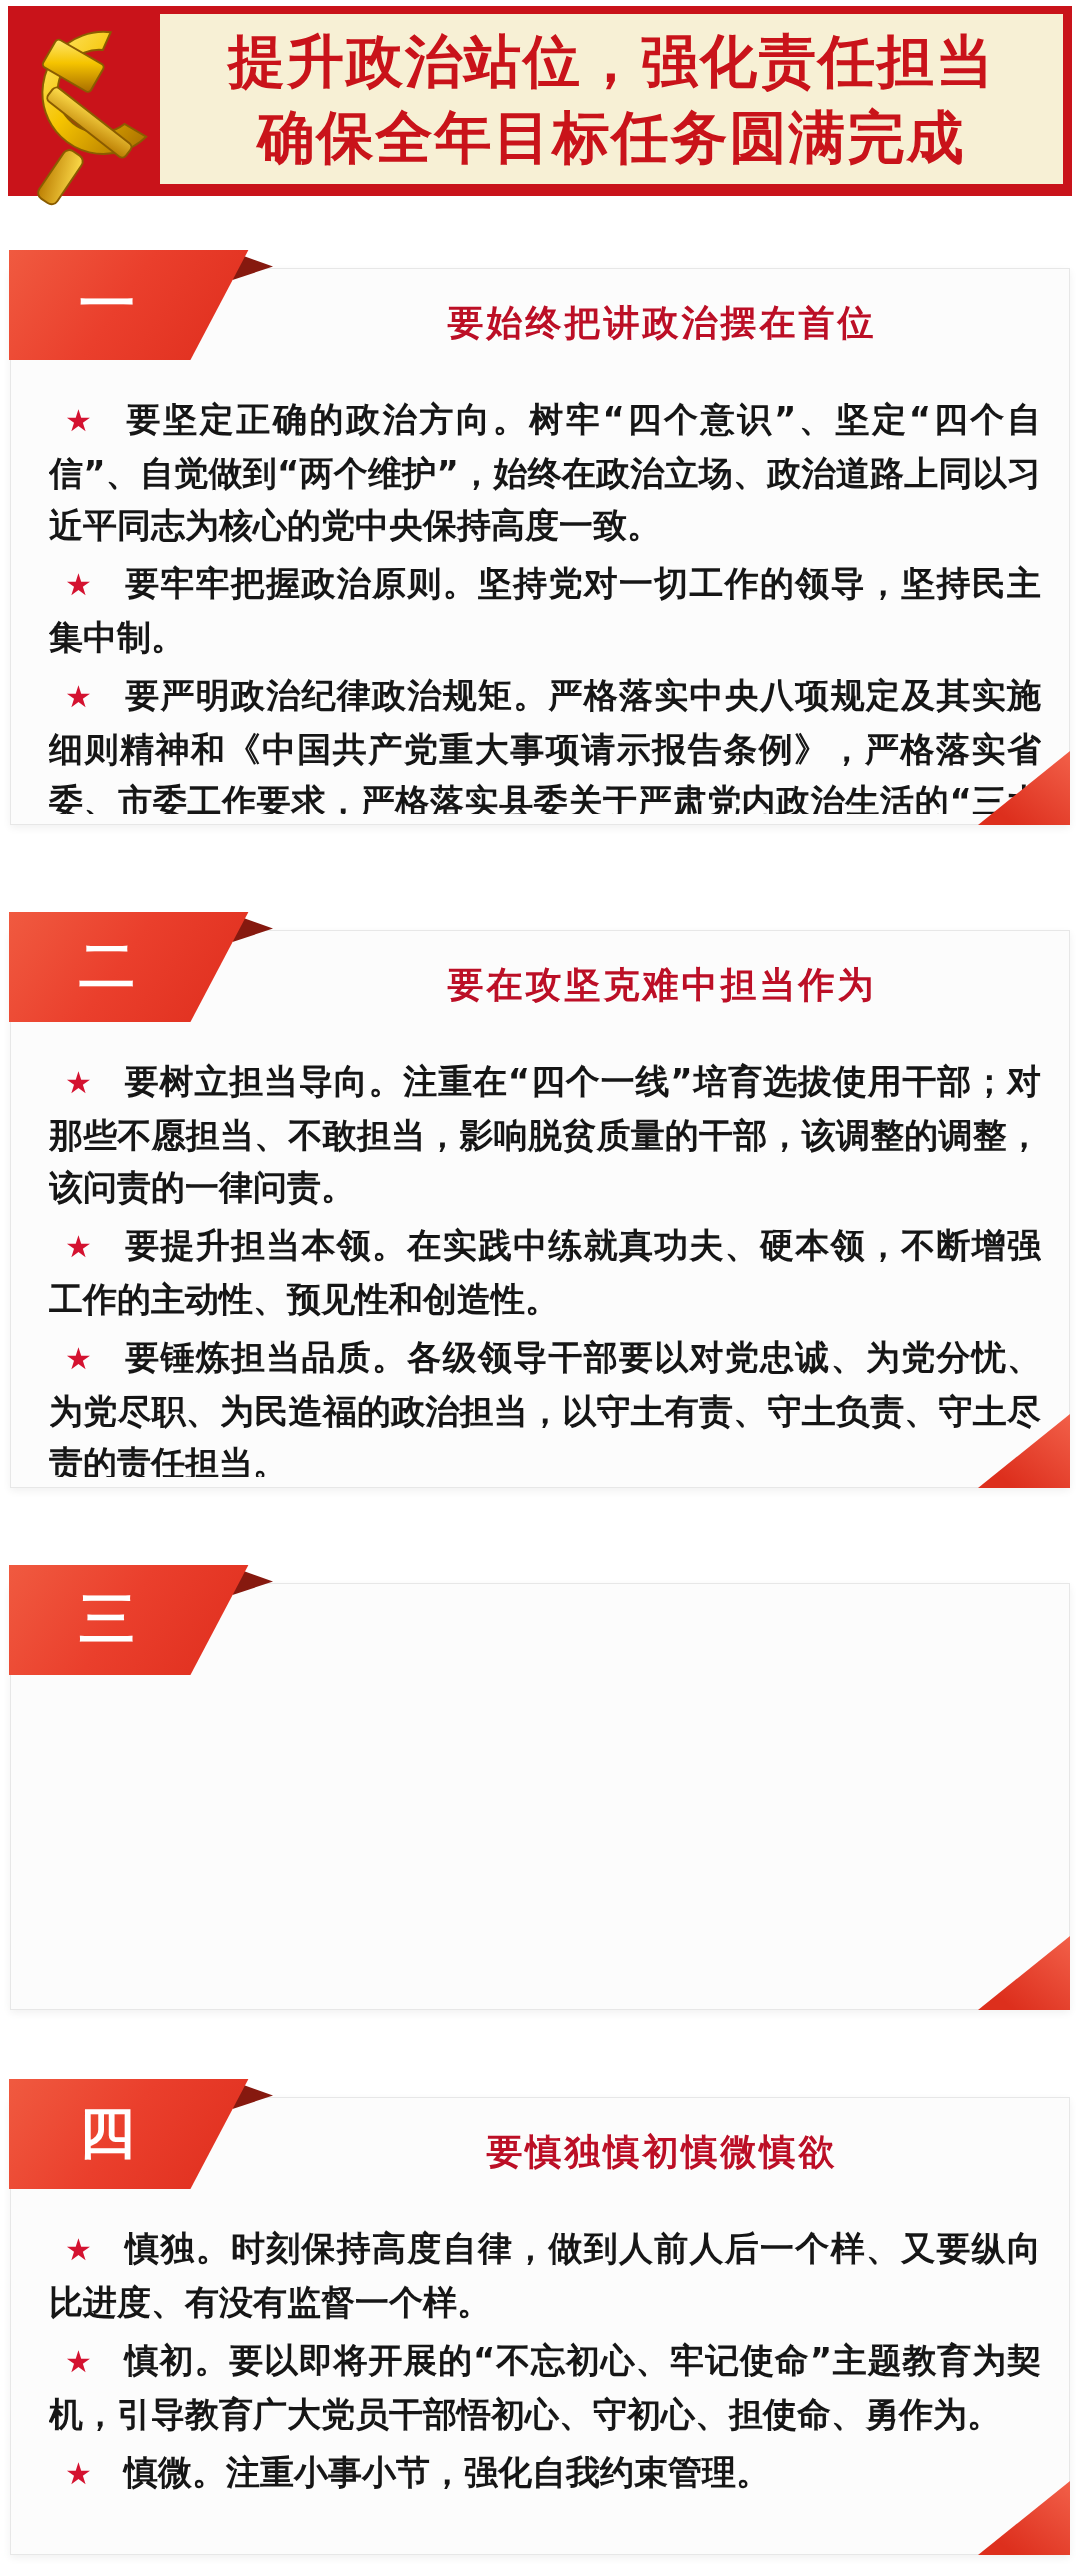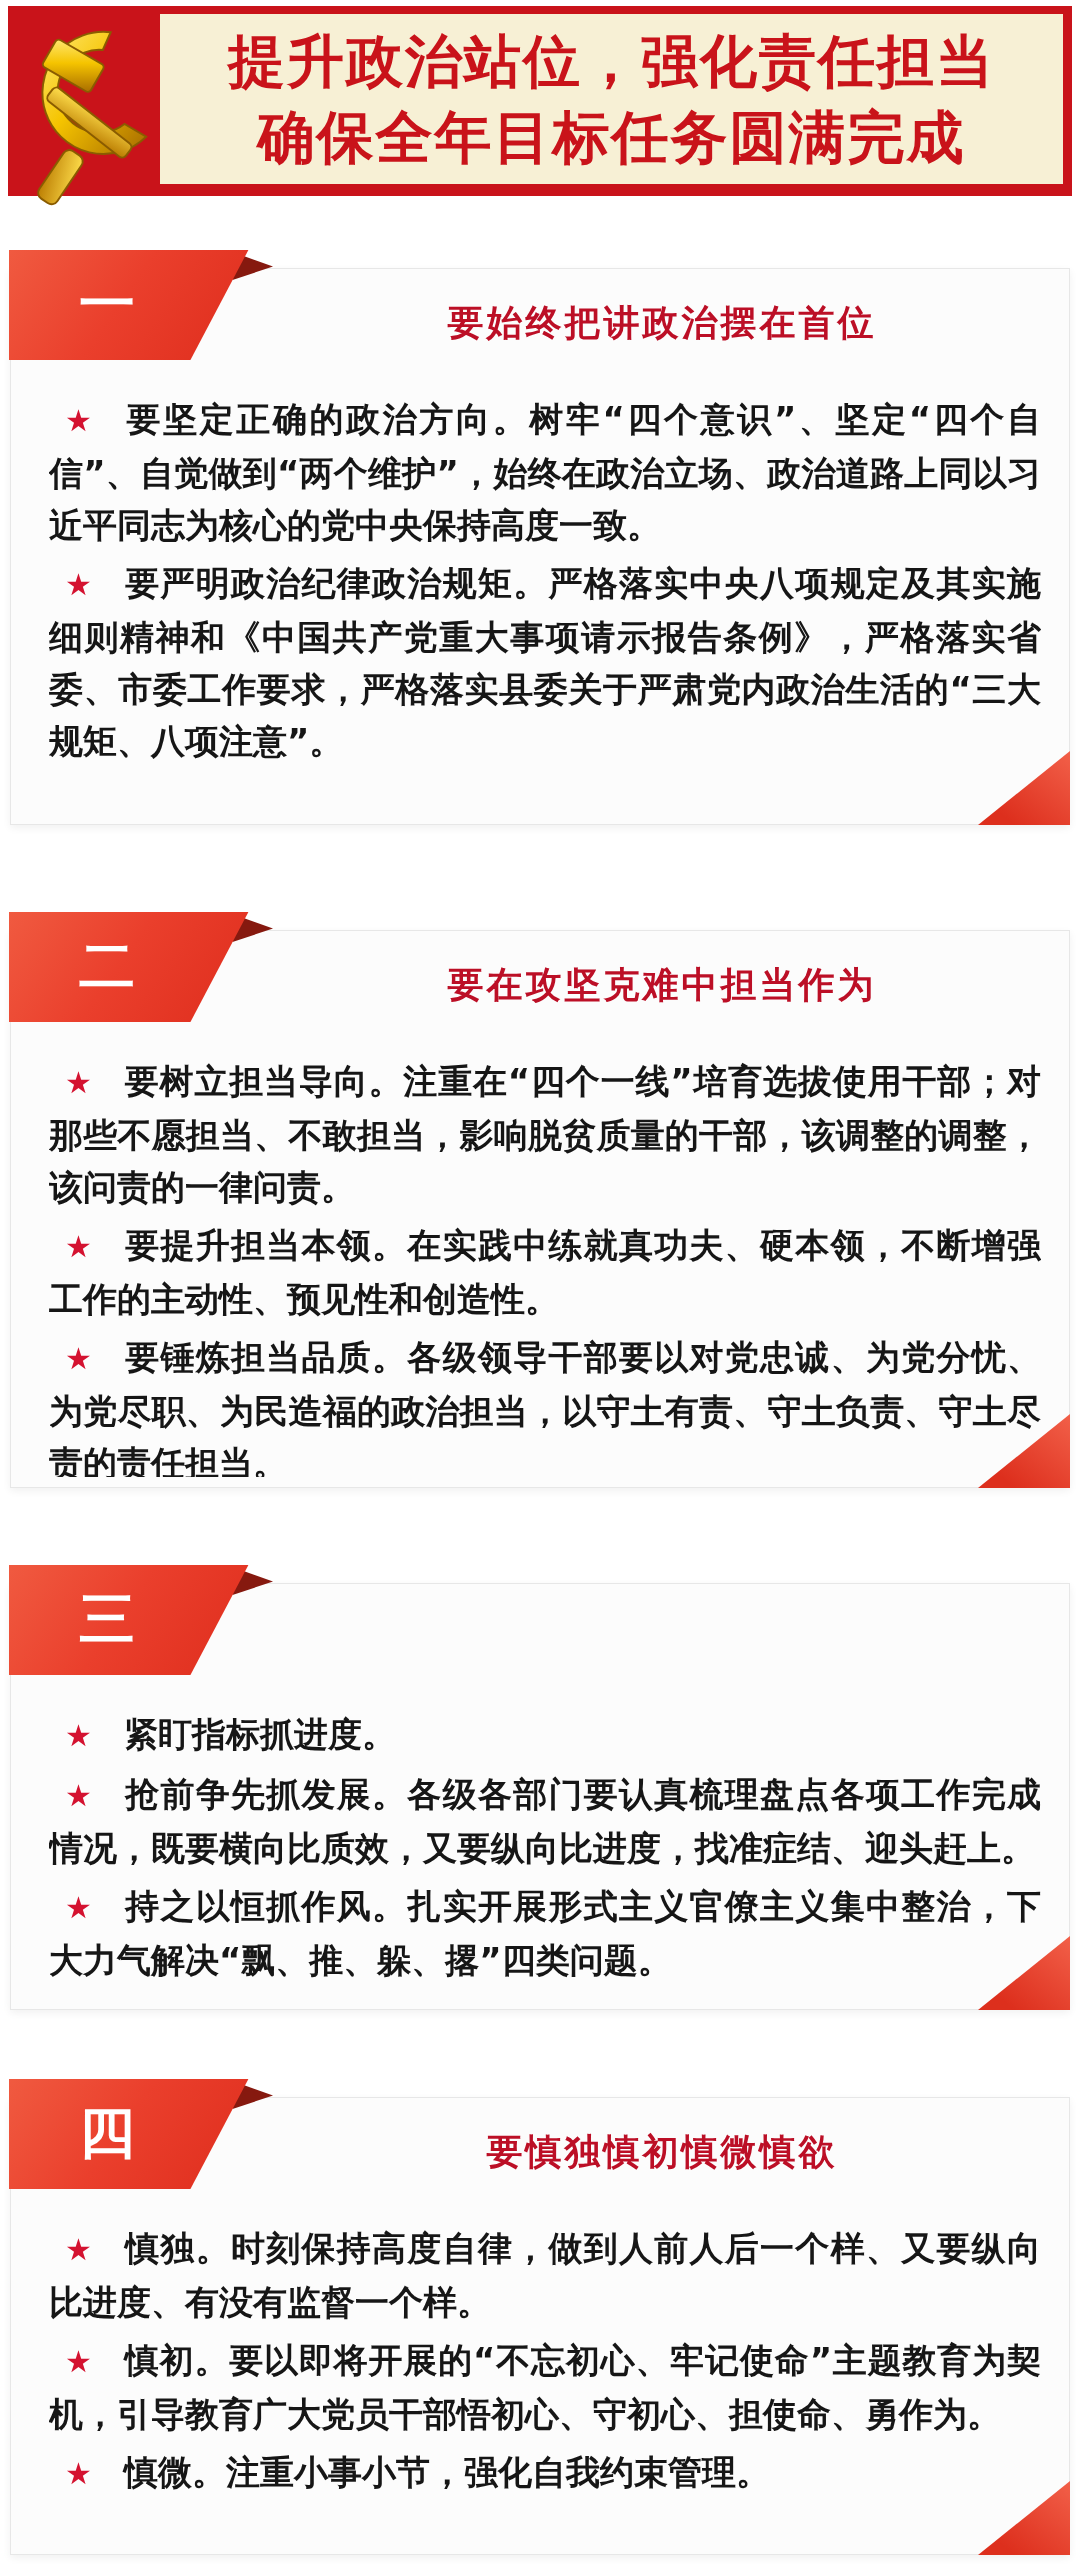--- a/index.html
+++ b/index.html
@@ -82,20 +82,21 @@
 
   <div class="card card-1">
     <div class="ribbon">
       <div class="ribbon-fold"></div>
       <div class="ribbon-body"></div>
       <div class="ribbon-num">一</div>
     </div>
     <div class="card-title">要始终把讲政治摆在首位</div>
     <div class="card-body">
       <p class="bullet"><span class="star">★</span><span>要坚定正确的政治方向。树牢“四个意识”、坚定“四个自信”、自觉做到“两个维护”，始终在政治立场、政治道路上同以习近平同志为核心的党中央保持高度一致。</span></p>
+      <p class="bullet"><span class="star">★</span><span>要牢牢把握政治原则。坚持党对一切工作的领导，坚持民主集中制。</span></p>
       <p class="bullet"><span class="star">★</span><span>要严明政治纪律政治规矩。严格落实中央八项规定及其实施细则精神和《中国共产党重大事项请示报告条例》，严格落实省委、市委工作要求，严格落实县委关于严肃党内政治生活的“三大规矩、八项注意”。</span></p>
     </div>
     <div class="corner-fold"></div>
   </div>
 
   <div class="card card-2">
     <div class="ribbon">
       <div class="ribbon-fold"></div>
       <div class="ribbon-body"></div>
       <div class="ribbon-num">二</div>
@@ -108,25 +109,20 @@
     </div>
     <div class="corner-fold"></div>
   </div>
 
   <div class="card card-3">
     <div class="ribbon">
       <div class="ribbon-fold"></div>
       <div class="ribbon-body"></div>
       <div class="ribbon-num">三</div>
     </div>
-    <div class="card-body">
-      <p class="bullet"><span class="star">★</span><span>紧盯指标抓进度。</span></p>
-      <p class="bullet"><span class="star">★</span><span>抢前争先抓发展。各级各部门要认真梳理盘点各项工作完成情况，既要横向比质效，又要纵向比进度，找准症结、迎头赶上。</span></p>
-      <p class="bullet"><span class="star">★</span><span>持之以恒抓作风。扎实开展形式主义官僚主义集中整治，下大力气解决“飘、推、躲、撂”四类问题。</span></p>
-    </div>
     <div class="corner-fold"></div>
   </div>
 
   <div class="card card-4">
     <div class="ribbon">
       <div class="ribbon-fold"></div>
       <div class="ribbon-body"></div>
       <div class="ribbon-num">四</div>
     </div>
     <div class="card-title">要慎独慎初慎微慎欲</div>

